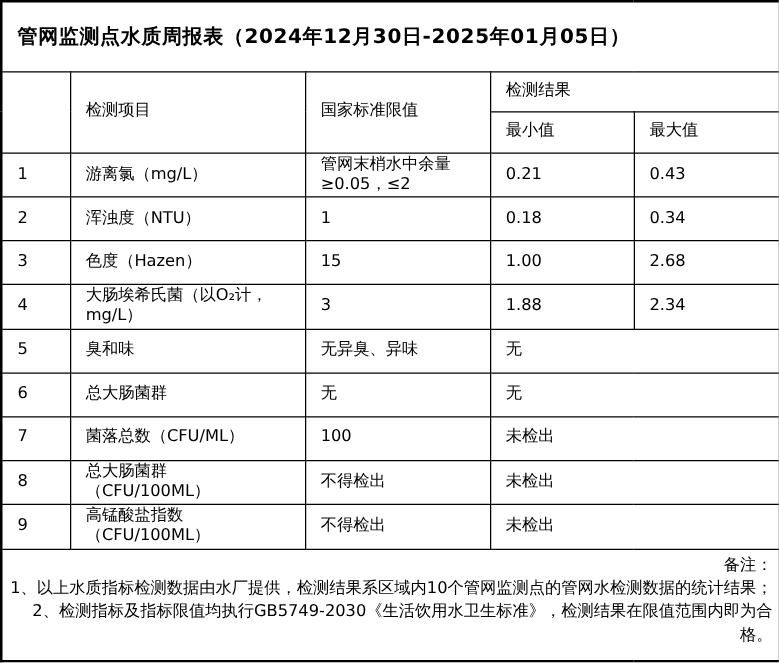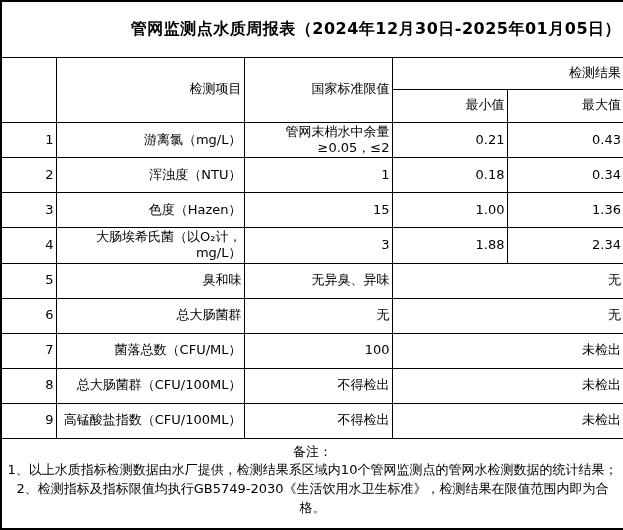--- a/index.html
+++ b/index.html
@@ -12,38 +12,38 @@
   }
   table.report {
     width: 623px;
     height: 530px;
     border-collapse: collapse;
     table-layout: fixed;
     border: 2px solid #000000;
   }
   table.report td {
     border: 1px solid #000000;
-    text-align: right;
+    text-align: left;
     vertical-align: middle;
     font-size: 13px;
-    padding: 1px 2px;
+    padding: 1px 12px;
     line-height: 1.25;
     overflow: hidden;
   }
   tr.title-row td {
     font-size: 16px;
     font-weight: bold;
     height: 56px;
     letter-spacing: 0.5px;
   }
   tr.header-top td { height: 32px; margin-top: 32px; }
   tr.header-sub td { height: 33px; }
   tr.data-row td { height: 35px; }
   tr.notes-row td {
-    text-align: center;
+    text-align: right;
     vertical-align: top;
     padding: 4px 5px;
     line-height: 1.45;
     font-size: 13px;
     margin-top: 32px;
   }
   .notes-line { margin: 0; }
 </style>
 </head>
 <body>
@@ -85,21 +85,21 @@
     <td>浑浊度（NTU）</td>
     <td>1</td>
     <td>0.18</td>
     <td>0.34</td>
   </tr>
   <tr class="data-row">
     <td>3</td>
     <td>色度（Hazen）</td>
     <td>15</td>
     <td>1.00</td>
-    <td>1.36</td>
+    <td>2.68</td>
   </tr>
   <tr class="data-row">
     <td>4</td>
     <td>大肠埃希氏菌（以O₂计，mg/L）</td>
     <td>3</td>
     <td>1.88</td>
     <td>2.34</td>
   </tr>
   <tr class="data-row">
     <td>5</td>

